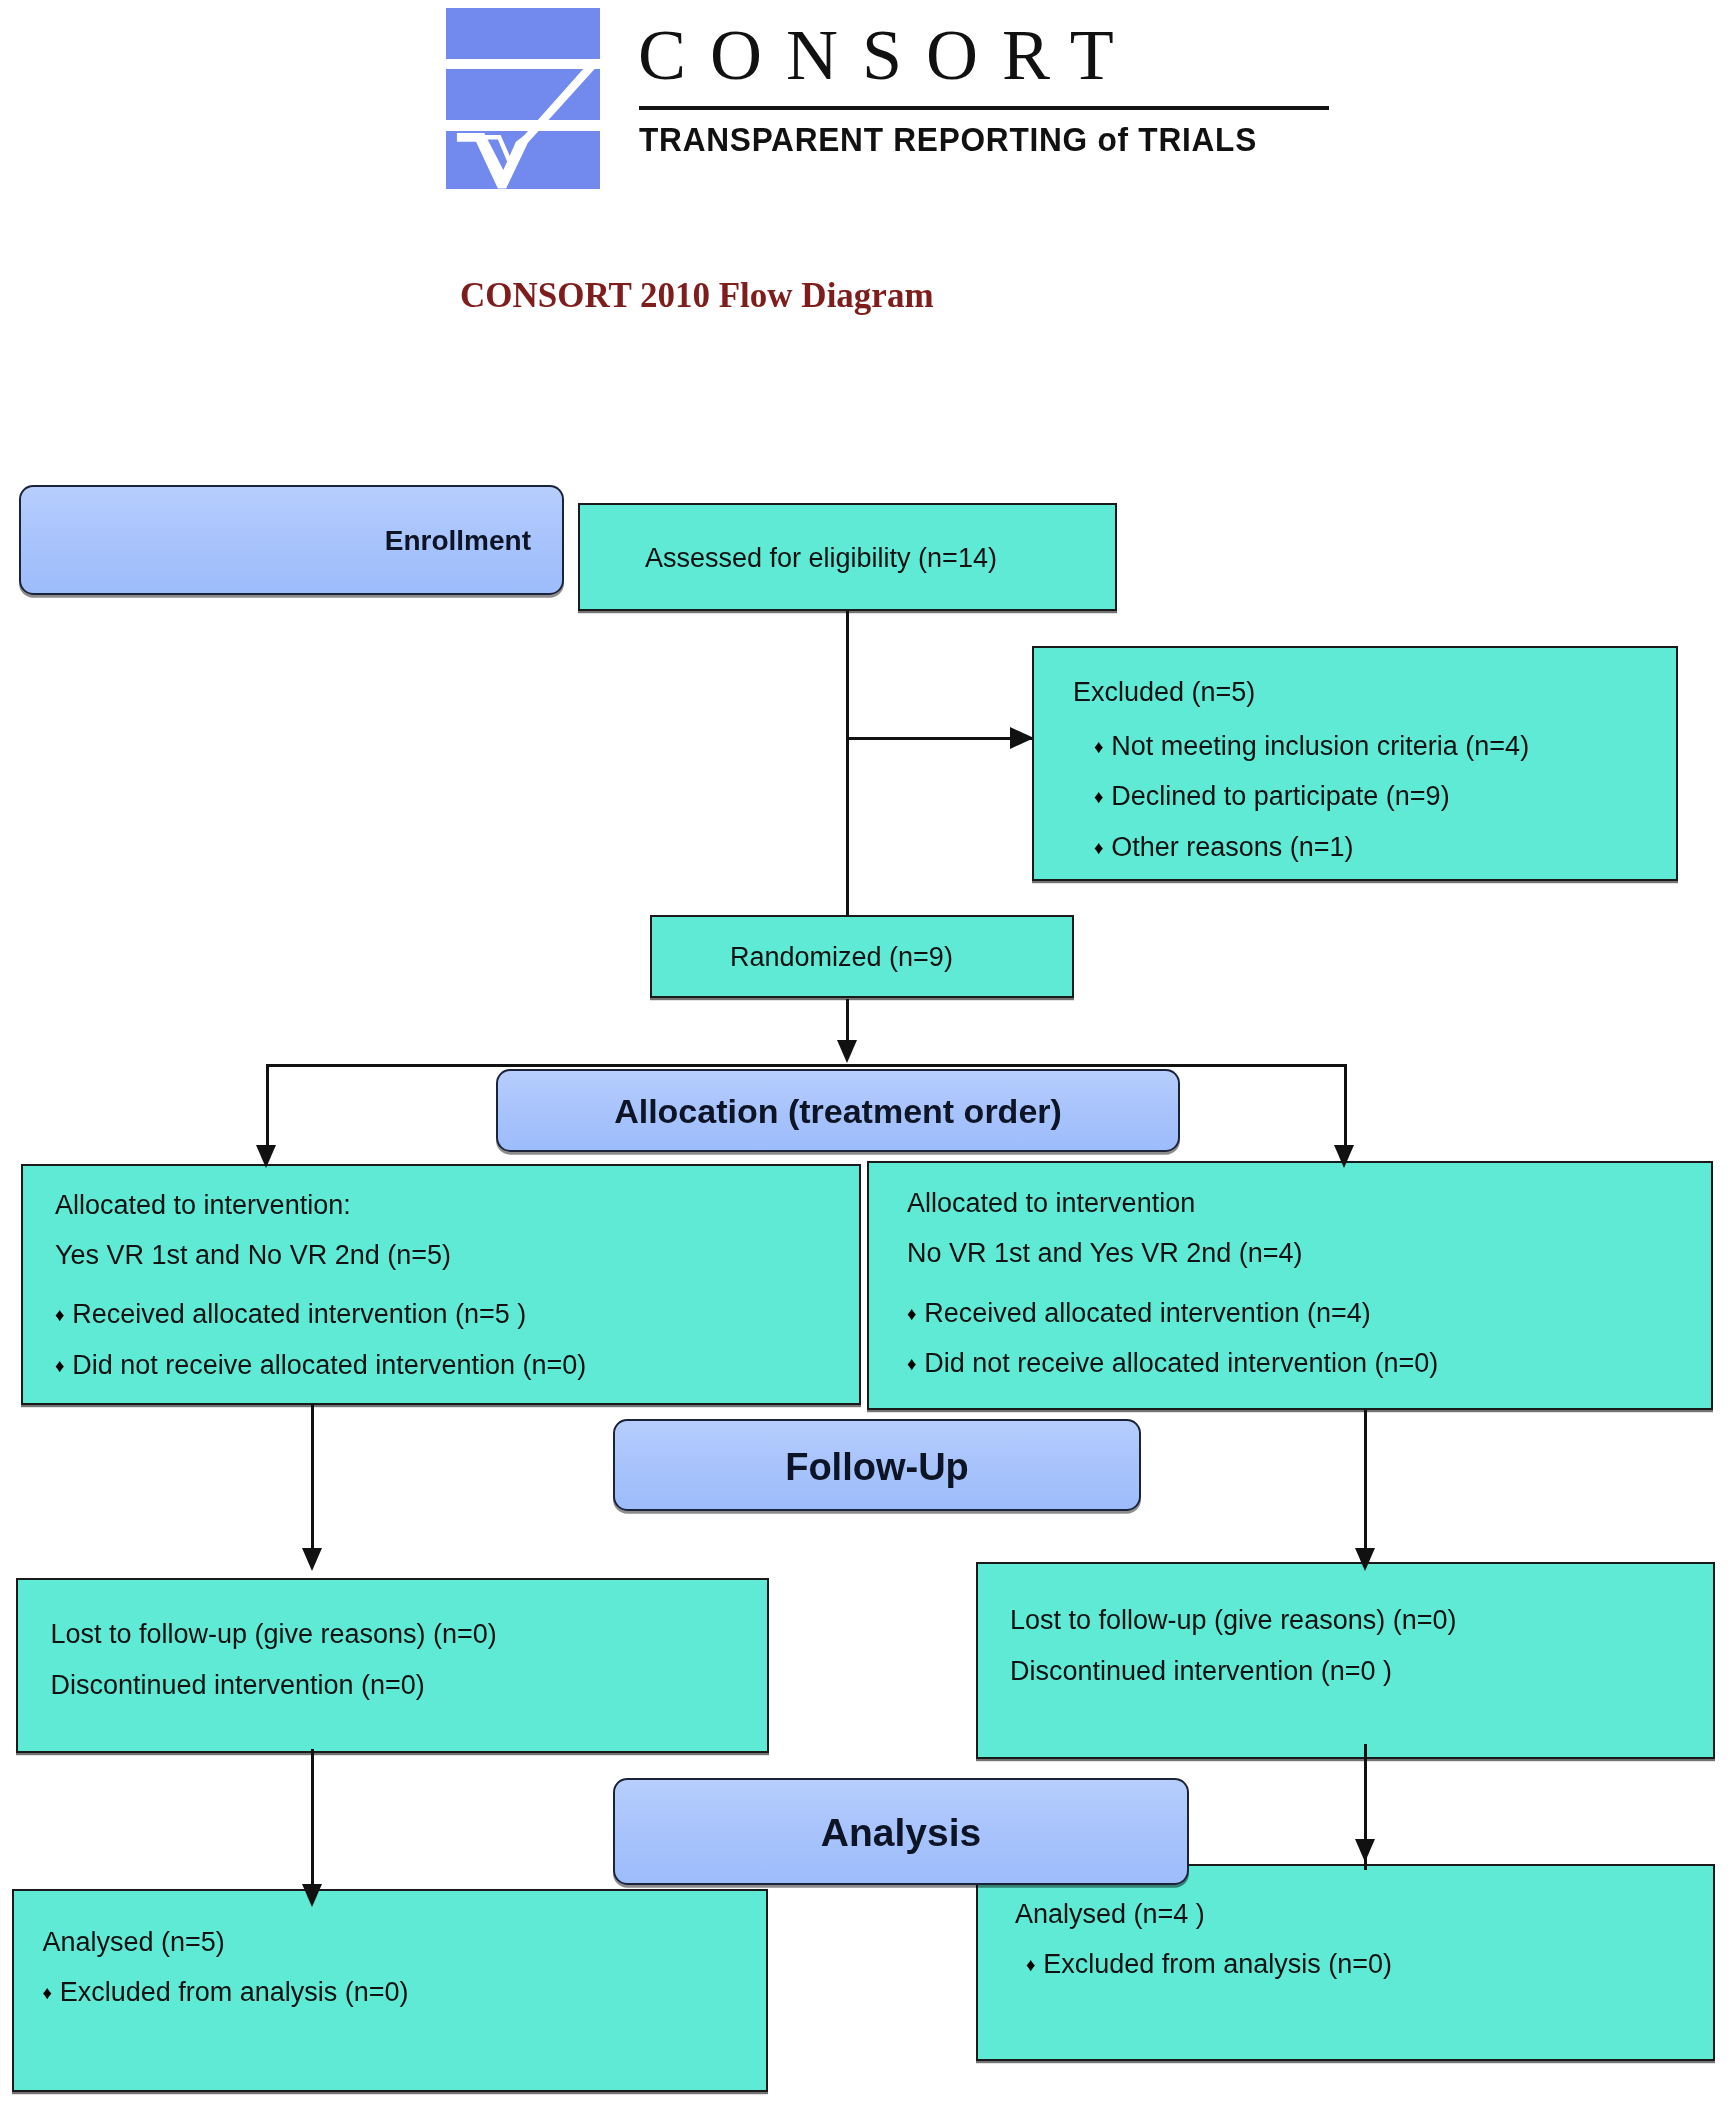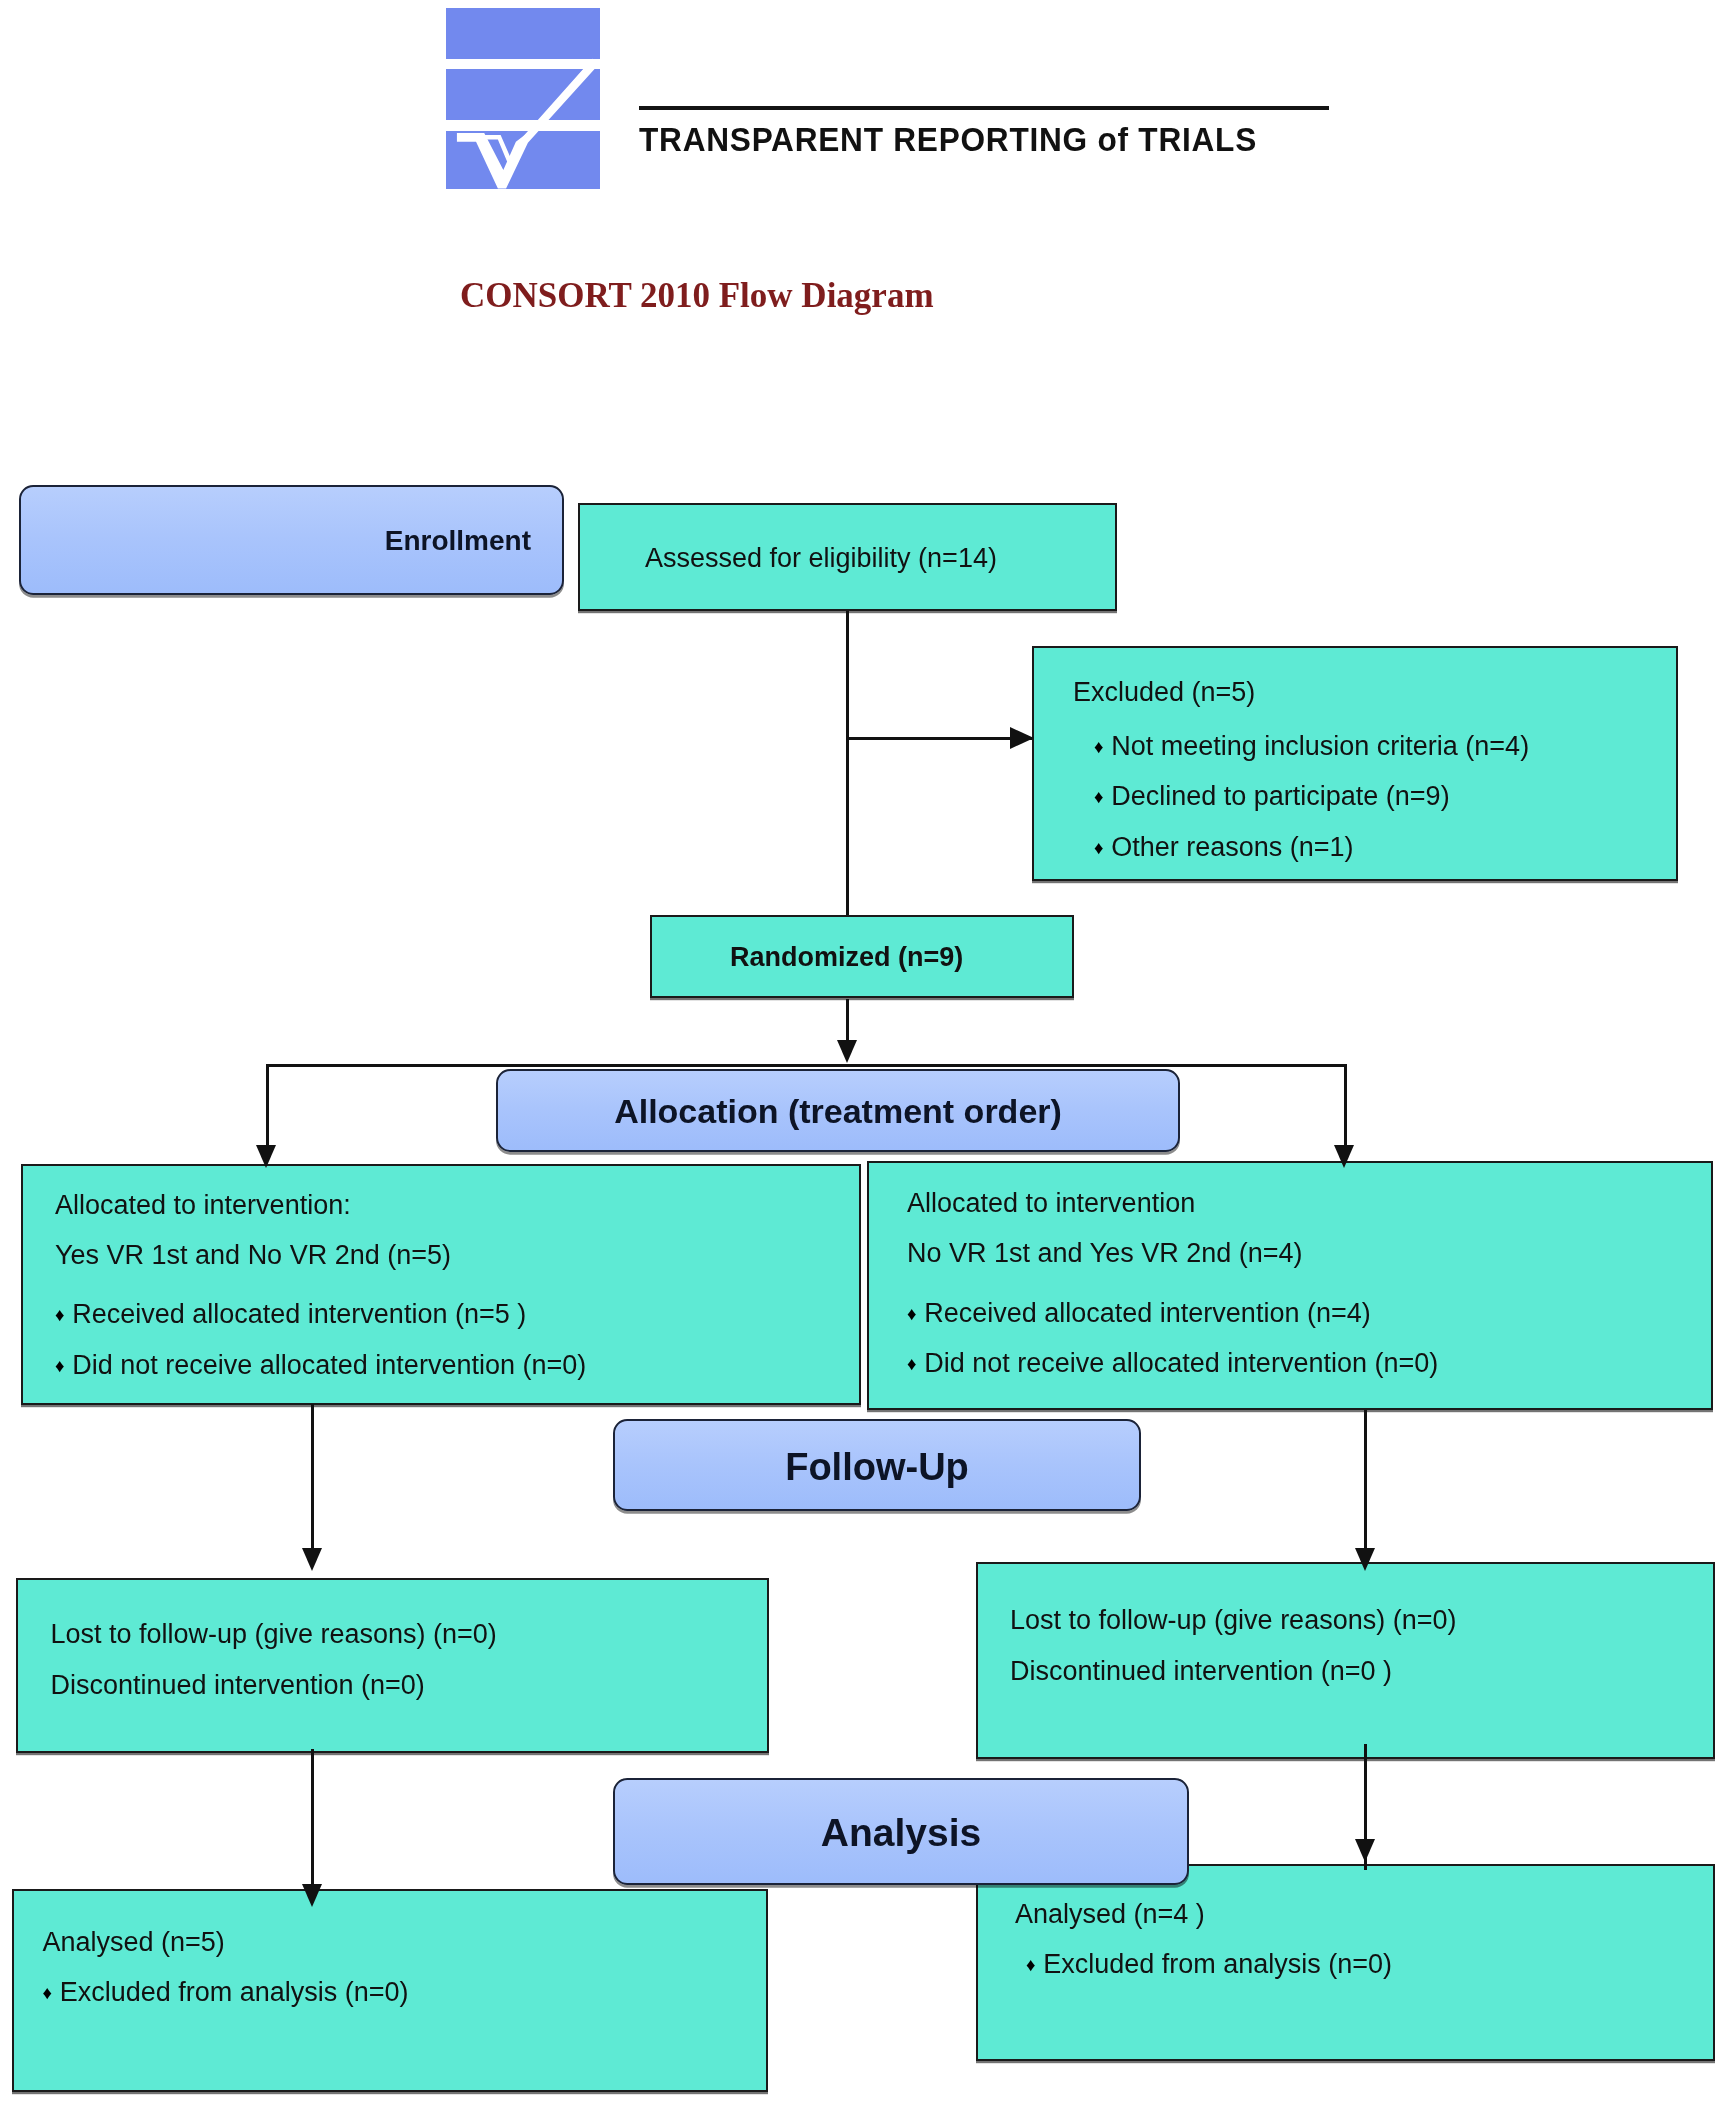--- a/index.html
+++ b/index.html
@@ -63,20 +63,21 @@
     <div class="logo-mark">
       <div class="logo-band logo-b1"></div>
       <div class="logo-band logo-b2"></div>
       <div class="logo-band logo-b3"></div>
       <svg class="logo-check" viewBox="0 0 282 330">
         <path d="M282 100 L150 246 L150 246 L110 330 L95 330 L55 244 L20 244 L20 228 L70 228 L105 296 L128 244 L152 226 L262 100 Z" fill="#ffffff"></path>
         <path d="M276 96 L146 240 L120 300 L95 240 L22 240 L22 232 L100 232 L122 282 L140 236 L268 92 Z" fill="#ffffff"></path>
       </svg>
     </div>
 
+    <div class="logo-word">CONSORT</div>
     <div class="logo-rule"></div>
     <div class="logo-sub">TRANSPARENT REPORTING of TRIALS</div>
   </div>
 
   <div id="diagram-title">CONSORT 2010 Flow Diagram</div>
 
   <div class="bluebar" style="left:19px;top:485px;width:545px;height:110px;">
     <span style="position:absolute;right:31px;top:27px;font-size:28px;line-height:53px;">Enrollment</span>
   </div>
 
@@ -99,21 +100,21 @@
     <div class="bullet-row" style="position:absolute;left:60px;top:131px;">
       <span class="dia">♦</span>
       <span class="line">Declined to participate (n=9)</span>
     </div>
     <div class="bullet-row" style="position:absolute;left:60px;top:182px;">
       <span class="dia">♦</span>
       <span class="line">Other reasons (n=1)</span>
     </div>
   </div>
 
-  <div class="wbox" style="left:650px;top:915px;width:424px;height:83px;font-weight:bold;">
+  <div class="wbox" style="left:650px;top:915px;width:424px;height:83px;">
     <span class="line" style="position:absolute;left:78px;top:23px;">Randomized (n=9)</span>
   </div>
 
   <div class="vline" style="left:846px;top:999px;height:45px;"></div>
   <div class="arrow-down" style="left:837px;top:1040px;"></div>
 
   <div class="hline" style="left:266px;top:1064px;width:1081px;"></div>
   <div class="vline" style="left:266px;top:1064px;height:96px;"></div>
   <div class="arrow-down" style="left:256px;top:1145px;"></div>
   <div class="vline" style="left:1344px;top:1064px;height:96px;"></div>

